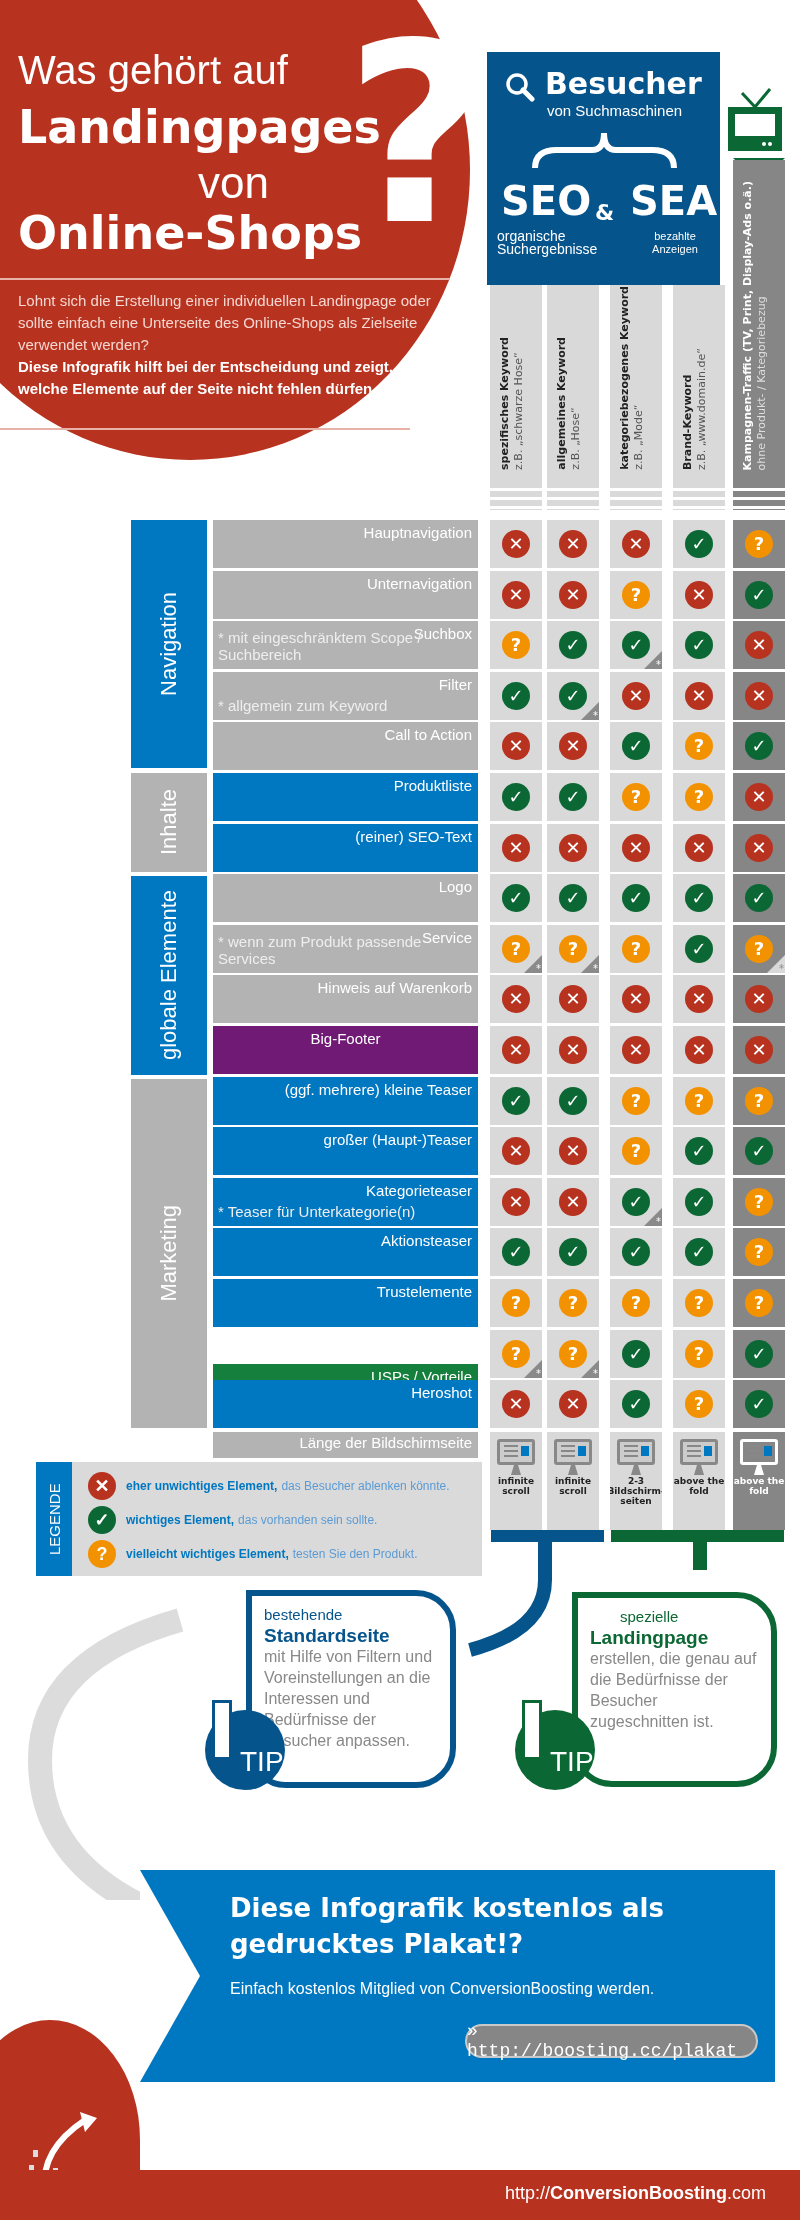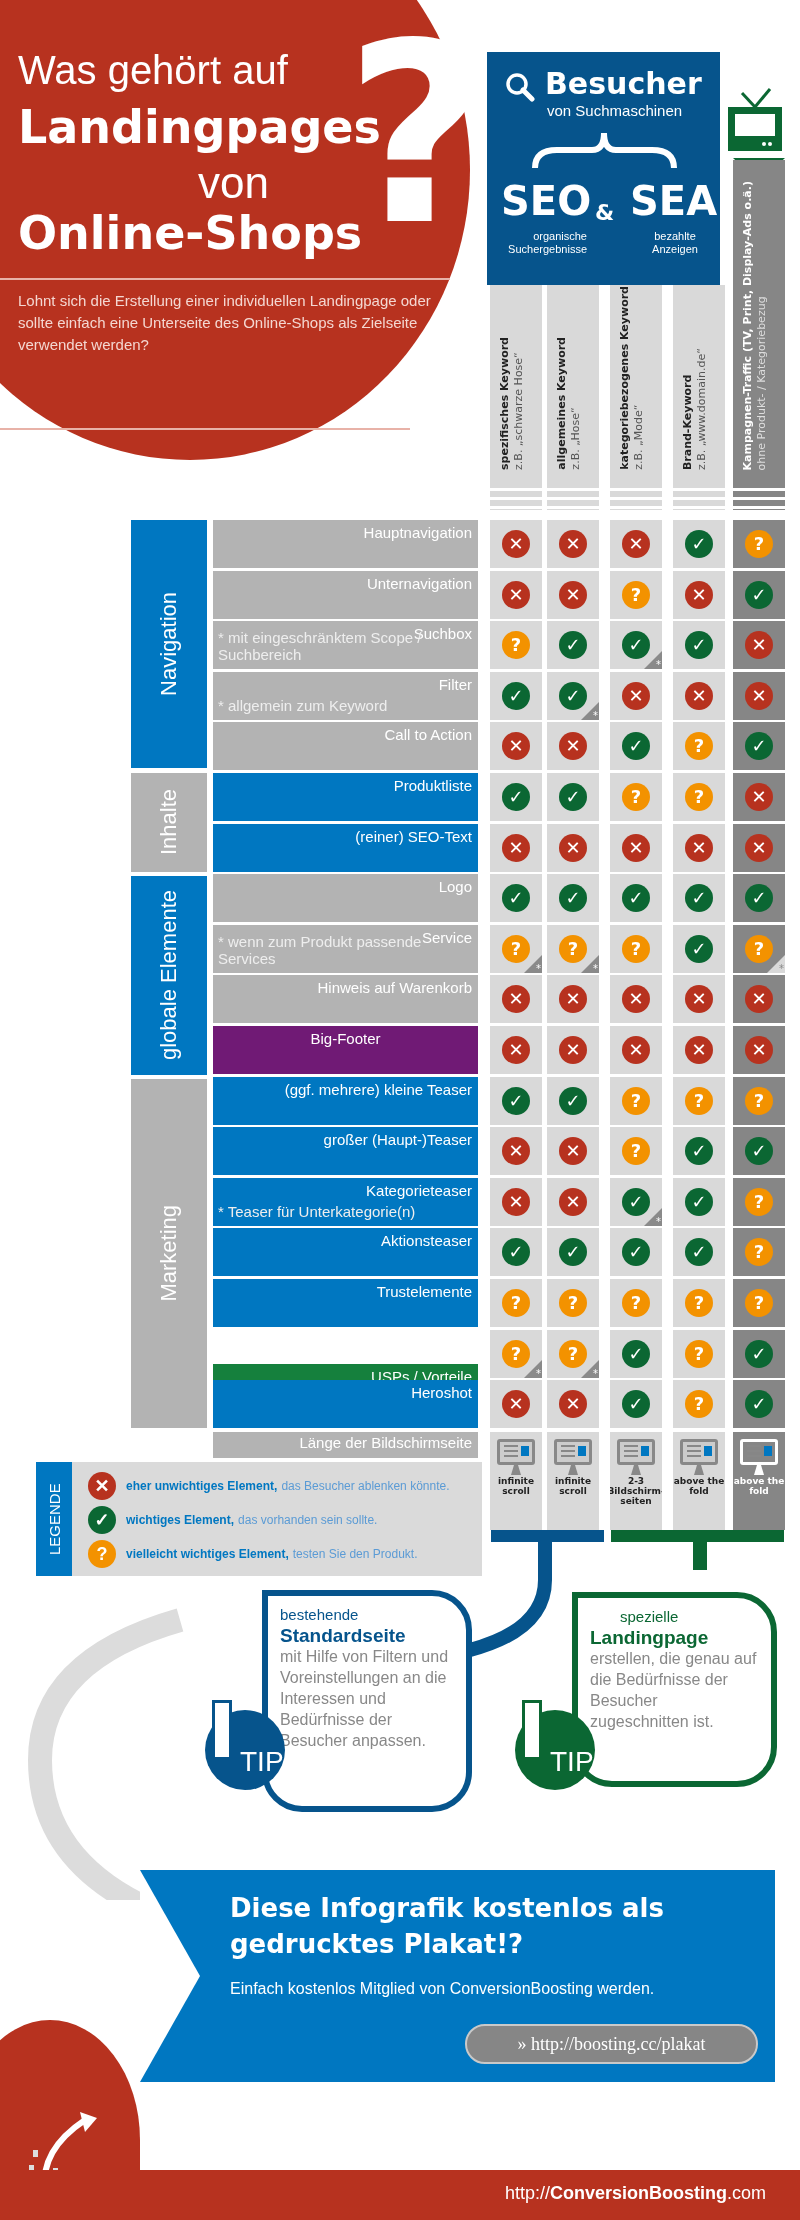--- a/index.html
+++ b/index.html
@@ -40,54 +40,55 @@
 
 #legend{left:36px;top:1462px;width:446px;height:114px;background:#dadada}
 #legend-tab{left:36px;top:1462px;width:36px;height:114px;background:#0077c1}
 .leg-row{left:88px;display:flex;align-items:center;font-size:12px;font-family:"Liberation Sans",sans-serif;color:#5b9bd5}
 .leg-row b{color:#0077c1;margin-right:4px}
 
 .tipbox{border:6px solid;border-radius:0 40px 40px 40px;background:#fff;font-family:"Liberation Sans",sans-serif;color:#888;font-size:16px;line-height:21px;padding:8px 12px}
 .tipcircle{border-radius:50%;color:#fff;font-size:30px;font-family:"Liberation Sans",sans-serif}
 
 #cta{left:140px;top:1870px;width:635px;height:212px;background:#0077c1}
-#cta-btn{left:465px;top:2024px;width:293px;height:40px;border-radius:21px;background:#868686;border:2px solid #c9c9c9;font-size:18px;font-family:Liberation Serif, serif;display:flex;align-items:center;justify-content:center}
+#cta-btn{left:465px;top:2024px;width:293px;height:34px;border-radius:21px;background:#868686;border:2px solid #c9c9c9;font-size:18px;font-family:Liberation Mono, monospace;display:flex;align-items:center;justify-content:center}
 #footer-bar{left:0;top:2170px;width:800px;height:50px;background:#b7321f}
 </style>
 </head>
 <body>
 
 <div class="abs" id="hero-circle"></div>
 <div class="abs" id="qmark">?</div>
 <div class="abs t1">Was gehört auf</div>
 <div class="abs t2">Landingpages</div>
 <div class="abs t3">von</div>
 <div class="abs t4">Online-Shops</div>
 <div class="abs hr" style="top:278px"></div>
 <div class="abs" id="intro">
   <span>Lohnt sich die Erstellung einer individuellen Landingpage oder sollte einfach eine Unterseite des Online-Shops als Zielseite verwendet werden?</span><br>
+  <b>Diese Infografik hilft bei der Entscheidung und zeigt, welche Elemente auf der Seite nicht fehlen dürfen.</b>
 </div>
 <div class="abs hr" style="top:428px;width:410px"></div>
 
 <div class="abs" id="besucher-box">
   <div class="abs" style="left:18px;top:20px;width:30px;height:30px">
     <svg width="30" height="30" viewBox="0 0 30 30">
         <circle cx="12" cy="12" r="9" stroke="#fff" stroke-width="3.5" fill="none"></circle>
         <line x1="18" y1="18" x2="27" y2="27" stroke="#fff" stroke-width="5" stroke-linecap="round"></line>
       </svg>
   </div>
   <div class="abs" style="left:58px;top:14px;font-size:30px;font-weight:bold">Besucher</div>
   <div class="abs" style="left:60px;top:50px;font-size:15px;font-family:'Liberation Sans',sans-serif">von Suchmaschinen</div>
   <svg class="abs" style="left:45px;top:78px" width="145" height="40" viewBox="0 0 145 40">
       <path d="M3 38 Q3 20 25 20 L60 20 Q72 20 72 3 Q72 20 84 20 L120 20 Q142 20 142 38" stroke="#fff" stroke-width="6" fill="none"></path>
     </svg>
   <div class="abs" style="left:14px;top:126px;font-size:40px;font-weight:bold">SEO</div>
   <div class="abs" style="left:108px;top:148px;font-size:22px;font-weight:bold">&amp;</div>
   <div class="abs" style="left:143px;top:126px;font-size:40px;font-weight:bold">SEA</div>
-  <div class="abs" style="left:10px;top:178px;width:90px;text-align:right;font-size:11px;line-height:13px;font-family:'Liberation Sans',sans-serif"><span>organische</span><br><span>Suchergebnisse</span></div>
+  <div class="abs" style="left:10px;top:178px;width:90px;text-align:left;font-size:14px;line-height:13px;font-family:'Liberation Sans',sans-serif"><span>organische</span><br><span>Suchergebnisse</span></div>
   <div class="abs" style="left:148px;top:178px;width:80px;text-align:center;font-size:11px;line-height:13px;font-family:'Liberation Sans',sans-serif"><span>bezahlte</span><br><span>Anzeigen</span></div>
 </div>
 
 <div class="abs" style="left:726px;top:85px;width:58px;height:72px">
   <svg width="58" height="72" viewBox="0 0 58 72">
       <line x1="29" y1="22" x2="16" y2="8" stroke="#0b6733" stroke-width="3"></line>
       <line x1="29" y1="22" x2="44" y2="4" stroke="#0b6733" stroke-width="3"></line>
       <rect x="2" y="22" width="54" height="44" fill="#0b6733"></rect>
       <rect x="9" y="29" width="40" height="22" fill="#fff"></rect>
       <circle cx="38" cy="59" r="2" fill="#fff"></circle>
@@ -523,21 +524,21 @@
     <b>vielleicht wichtiges Element,</b>
     <span>testen Sie den Produkt.</span>
   </div>
 
 <svg class="abs" style="left:0;top:1540px" width="800" height="360">
   <path d="M545 2 L545 40 Q545 90 470 110" stroke="#06548c" stroke-width="14" fill="none"></path>
   <path d="M700 2 L700 30" stroke="#0b6733" stroke-width="14" fill="none"></path>
   <path d="M180 80 Q40 120 40 220 Q40 320 150 370" stroke="#dcdcdc" stroke-width="24" fill="none"></path>
 </svg>
 
-<div class="abs tipbox" style="left:262px;top:1590px;width:210px;height:222px;border-color:#06548c">
+<div class="abs tipbox" style="left:246px;top:1590px;width:210px;height:198px;border-color:#06548c">
   <div style="color:#06548c;font-size:15px">bestehende</div>
   <div style="color:#06548c;font-size:19px;font-weight:bold">Standardseite</div>
   <div style="padding-left:0">mit Hilfe von Filtern und Voreinstellungen an die Interessen und Bedürfnisse der Besucher anpassen.</div>
 </div>
 <div class="abs tipcircle" style="left:205px;top:1710px;width:80px;height:80px;background:#06548c"></div>
 <div class="abs" style="left:212px;top:1700px;width:20px;height:60px;background:#fff;border:3px solid #06548c"></div>
 <div class="abs" style="left:240px;top:1746px;font-size:28px;font-family:'Liberation Sans',sans-serif">TIPP</div>
 
 <div class="abs tipbox" style="left:572px;top:1592px;width:205px;height:195px;border-color:#0b6733">
   <div style="color:#0b6733;font-size:15px;padding-left:30px">spezielle</div>

